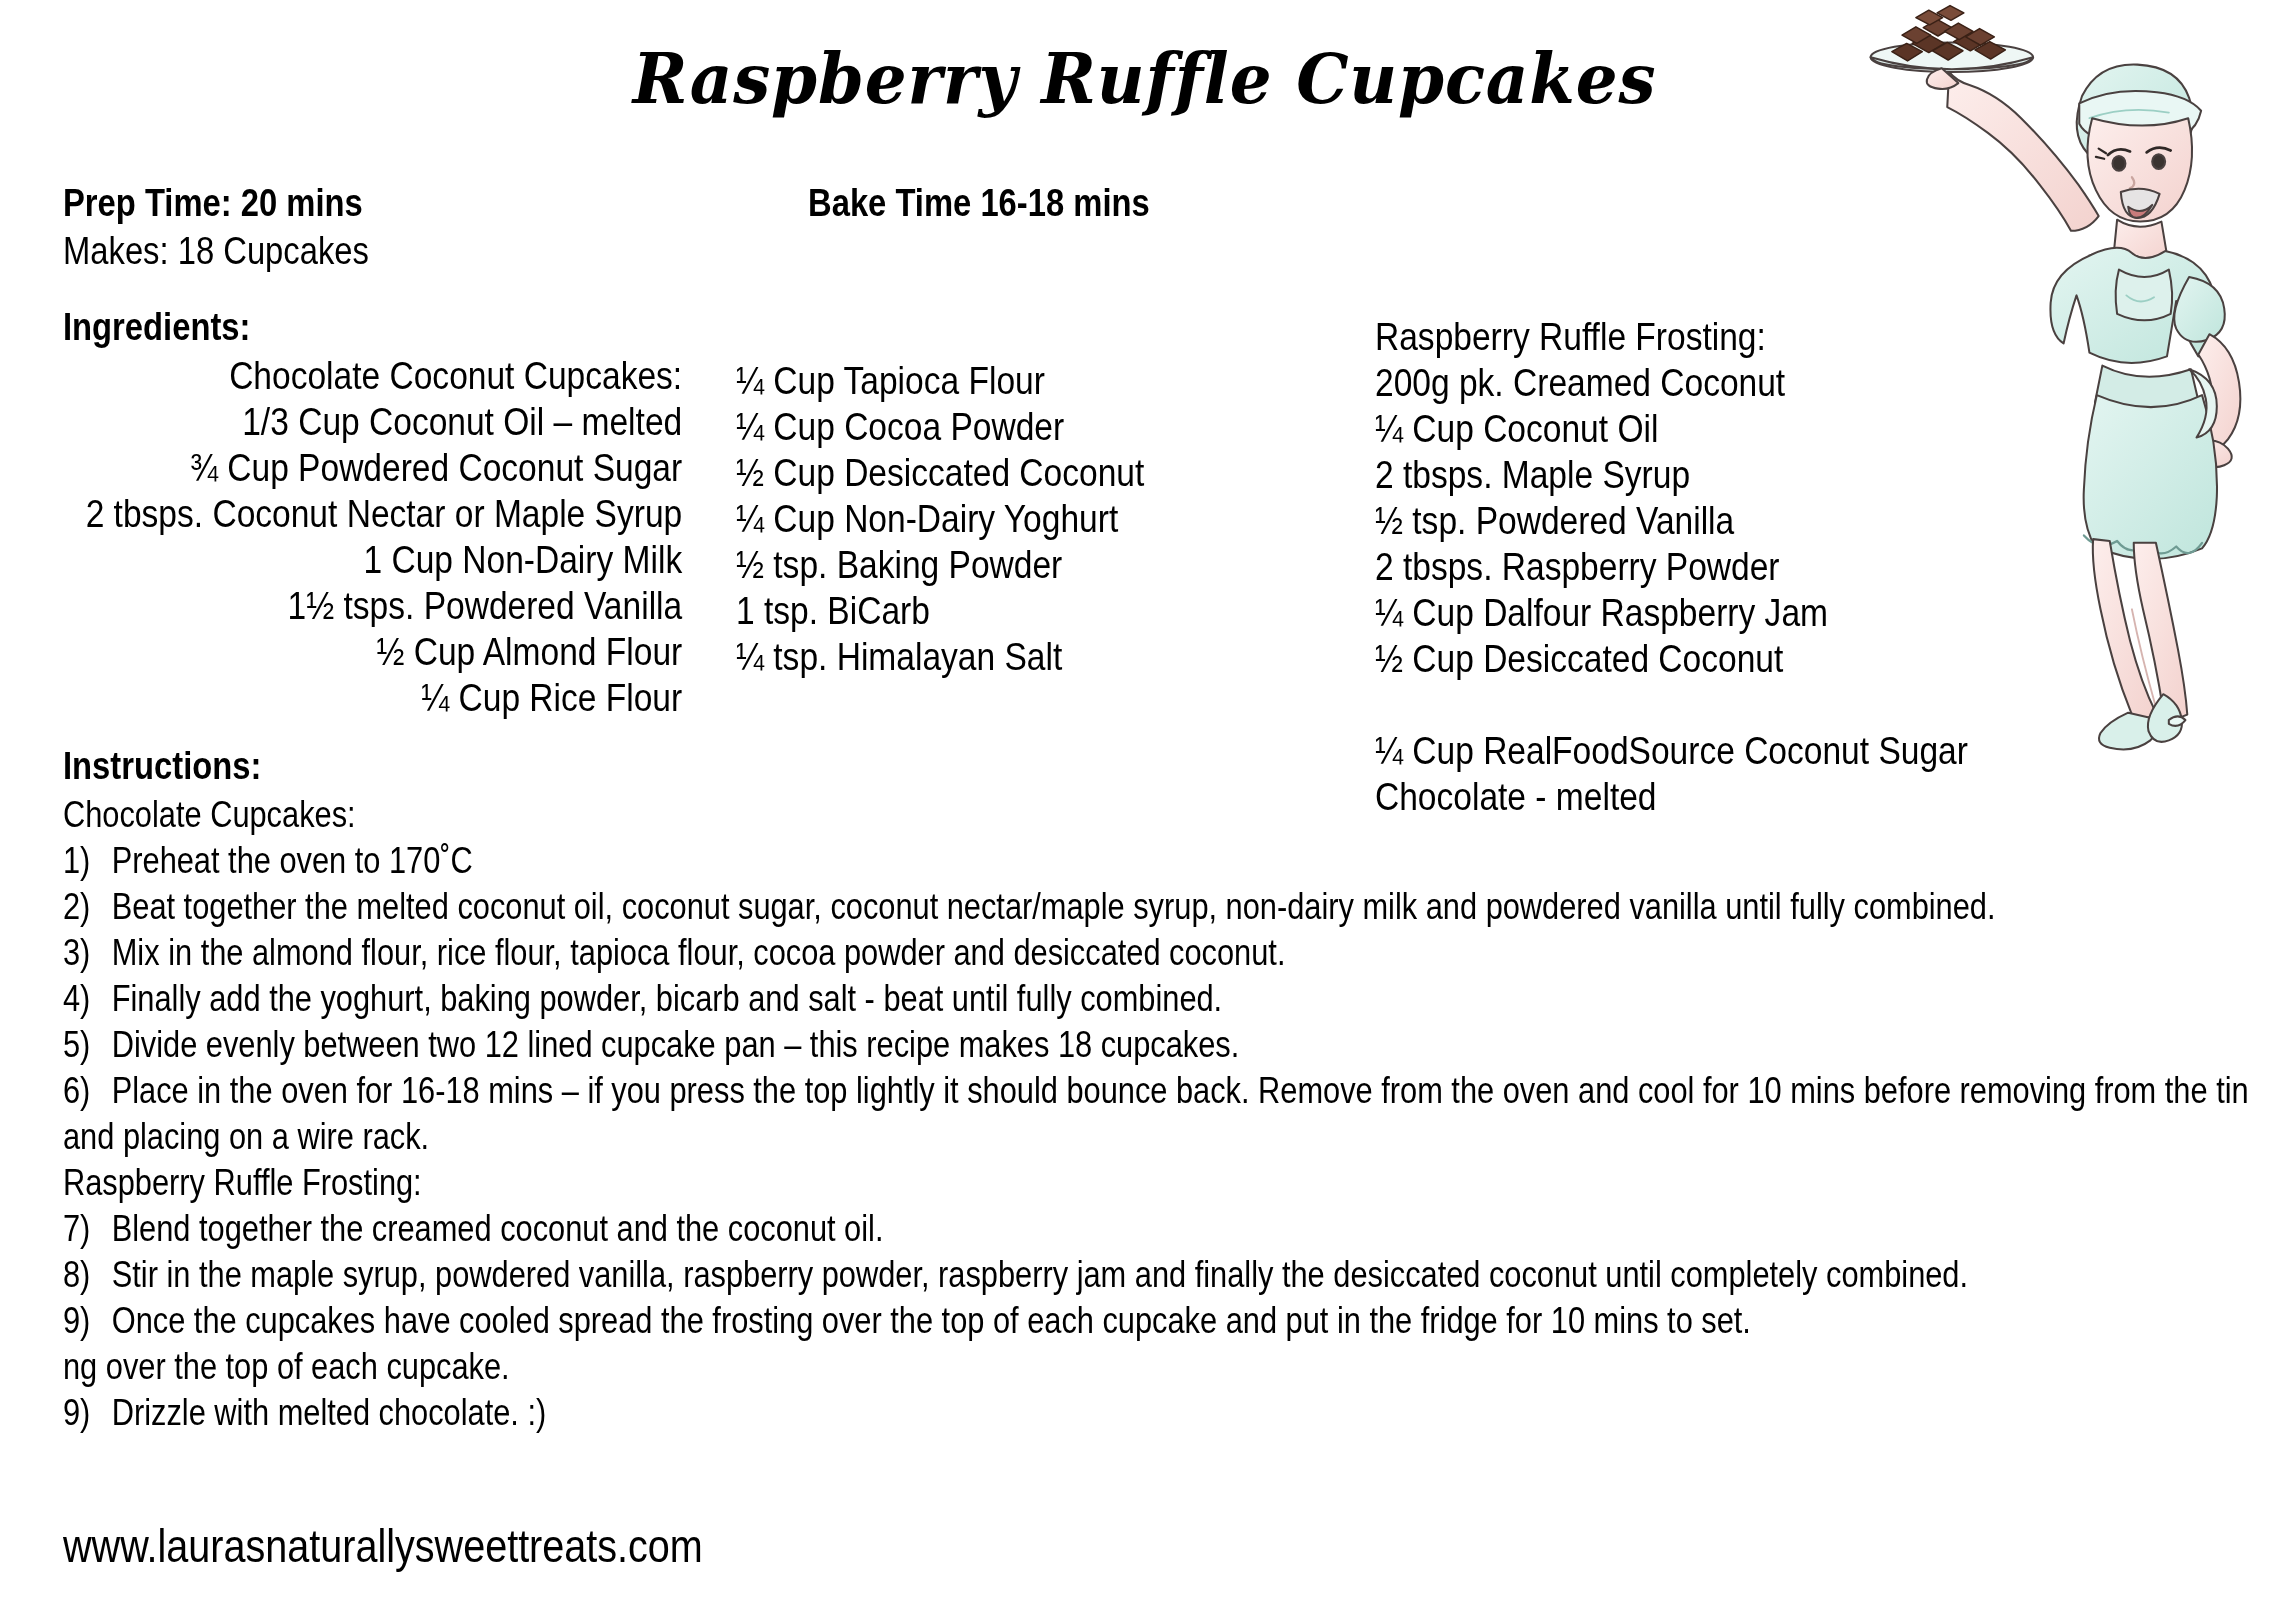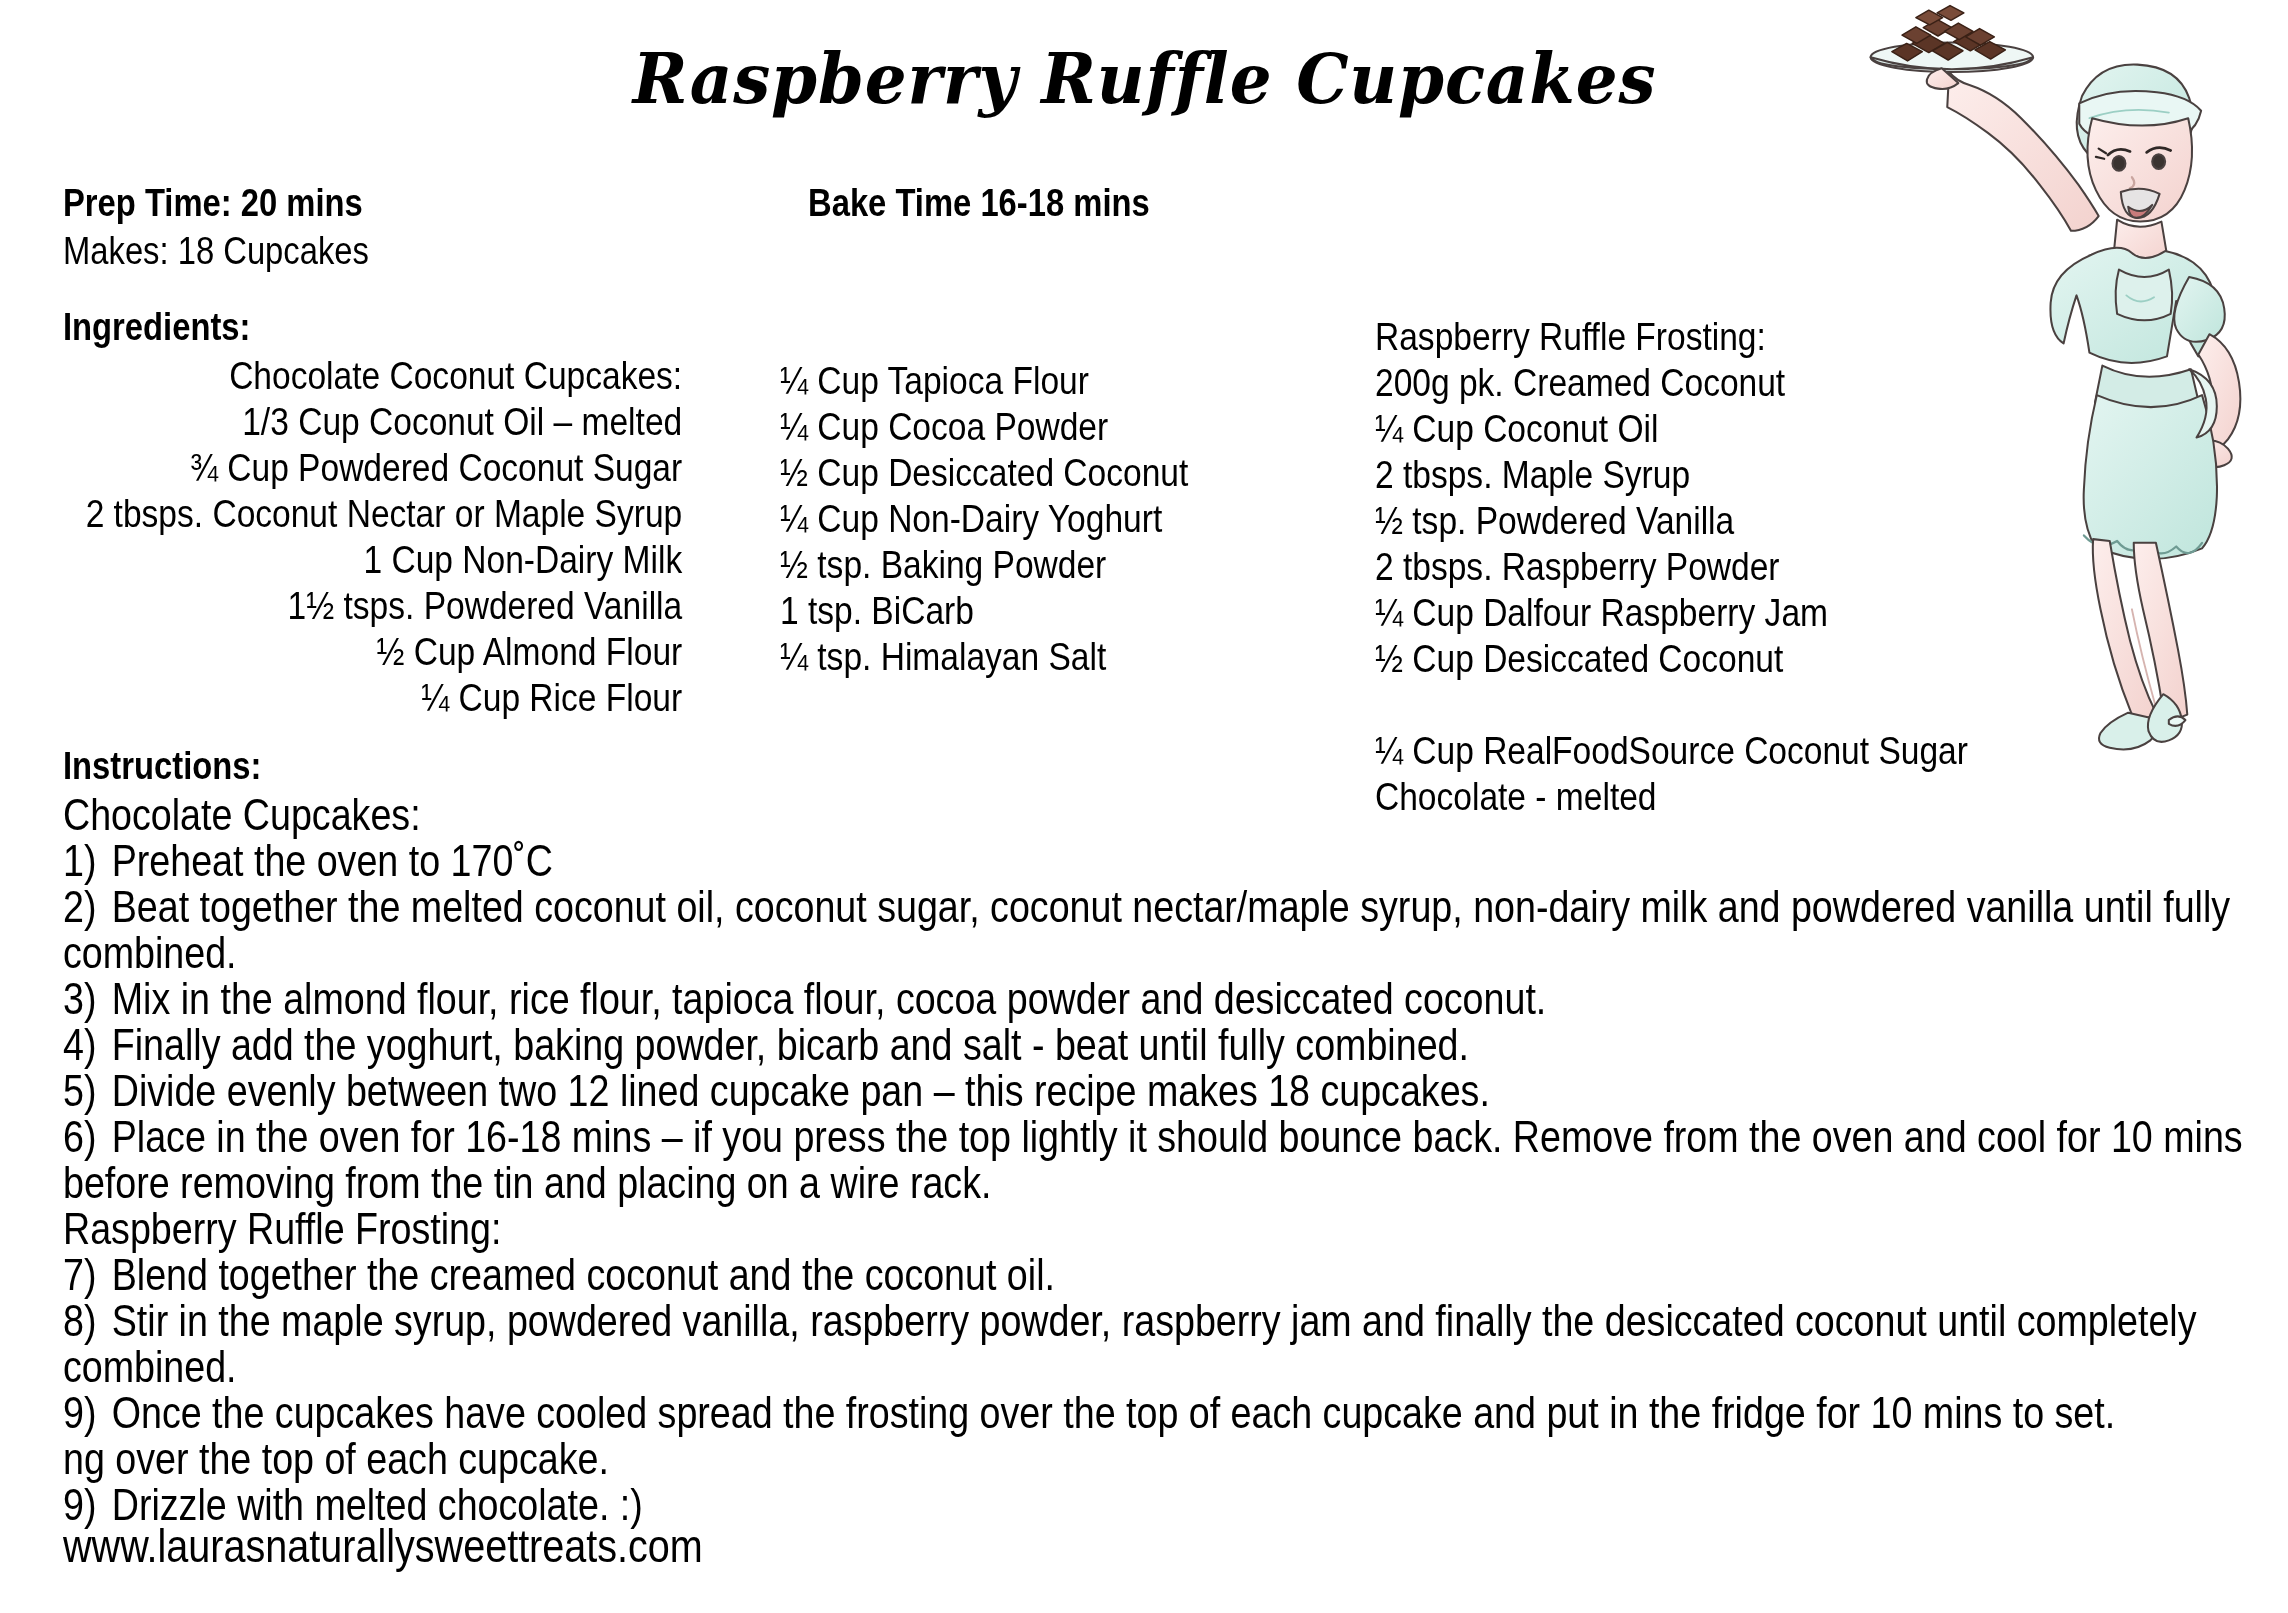--- a/index.html
+++ b/index.html
@@ -80,40 +80,40 @@
     line-height: 46px;
   }
   .col .row {
     transform: scaleX(0.86);
     transform-origin: left center;
     white-space: nowrap;
     height: 46px;
   }
   .col .row.blank { height: 46px; }
   .col-1 { left: 63px;  top: 353px; width: 720px; text-align: right; }
-  .col-2 { left: 780px; top: 358px; width: 572px; }
+  .col-2 { left: 736px; top: 358px; width: 572px; }
   .col-3 { left: 1375px; top: 314px; width: 886px; }
 
   
   .instr-heading {
     position: absolute;
     left: 63px;
     top: 744px;
     font-weight: 700;
     font-size: 39px;
     transform: scaleX(0.84);
     transform-origin: left center;
     white-space: nowrap;
   }
   .instructions {
     position: absolute;
     left: 63px;
     top: 792px;
     width: 2206px;
-    font-size: 44px;
+    font-size: 36px;
     line-height: 46px;
   }
   .instructions .istep {
     transform: scaleX(0.855);
     transform-origin: left top;
     width: 2575px;
     margin-bottom: 0;
     text-indent: 0;
   }
   .instructions .istep .num {

